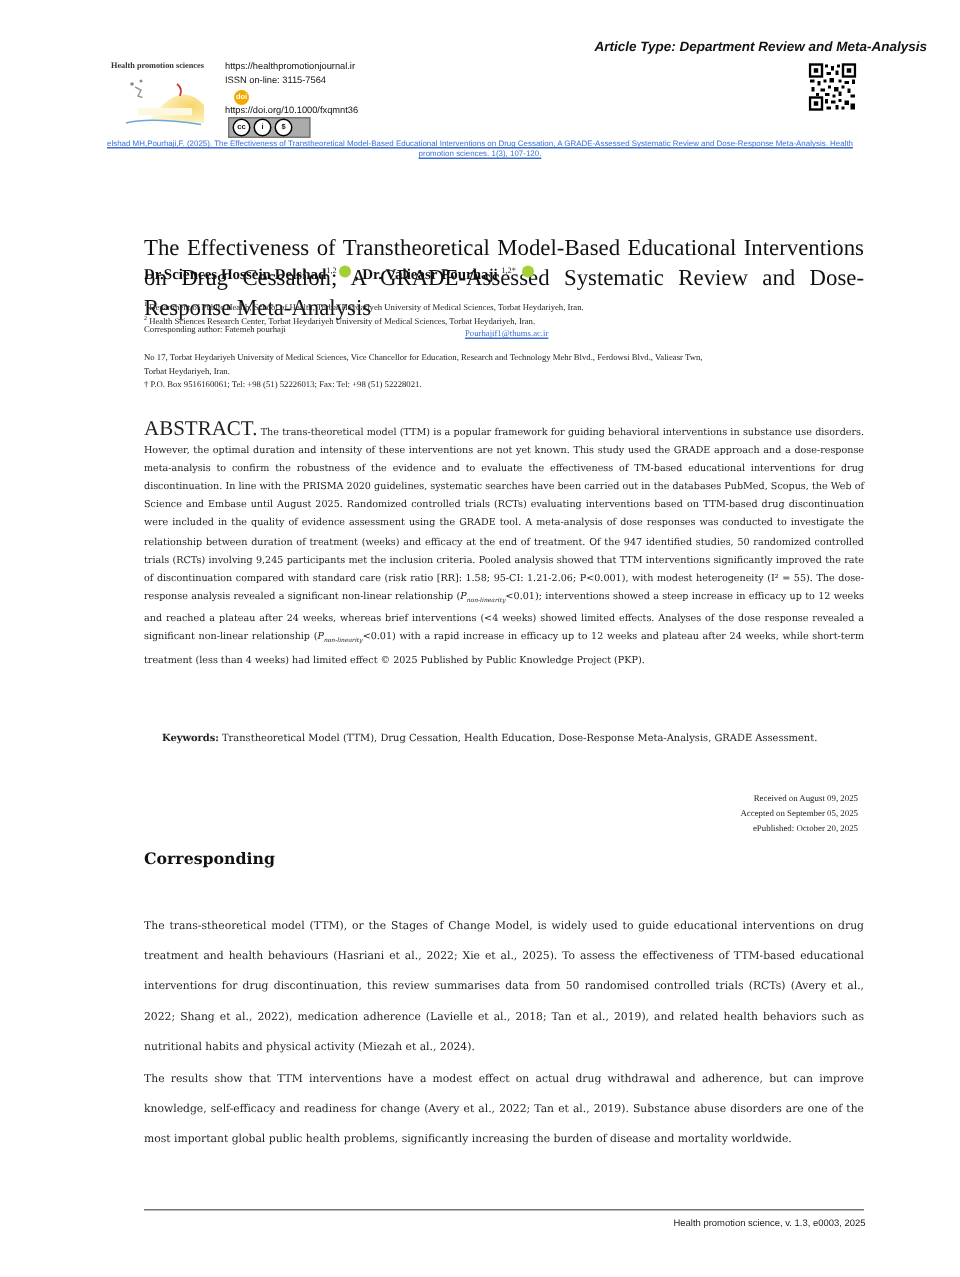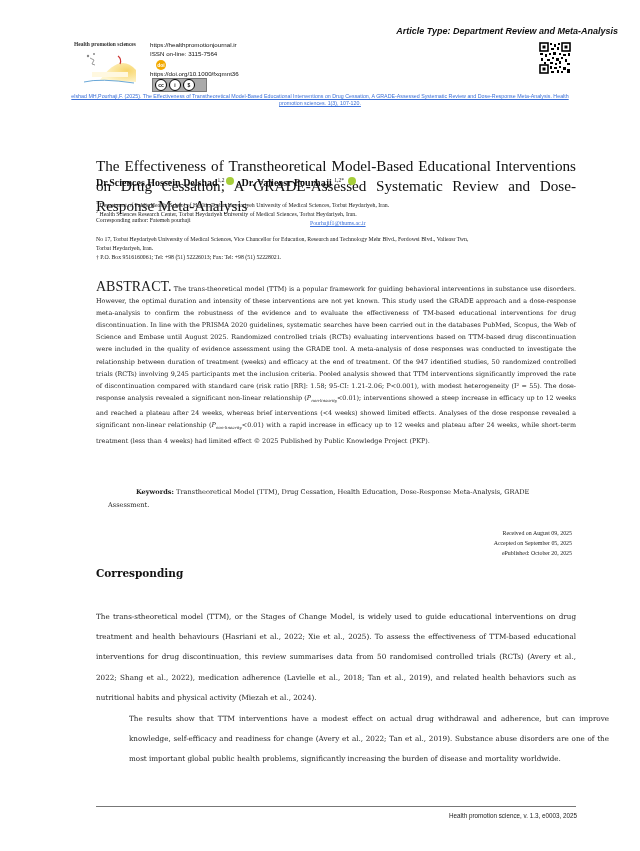--- a/index.html
+++ b/index.html
@@ -24,28 +24,28 @@
   .orcid { display: inline-block; width: 8px; height: 8px; border-radius: 50%; background: #a6ce39; vertical-align: 1px; margin: 0 2px; }
   .affil { left: 96px; font-family: "Liberation Serif", serif; font-size: 5.8px; color: #222; white-space: nowrap; line-height: 9px; }
   .affil sup { font-size: 4px; }
   .email { color: #3a6fd8; text-decoration: underline; position: absolute; left: 310px; top: 220px; font-family: "Liberation Serif", serif; font-size: 5.8px; }
 
   .abstract { left: 96px; top: 281px; width: 480px; font-family: "DejaVu Serif", serif; font-size: 6.4px; line-height: 12.1px; text-align: justify; color: #222; }
   .abstract .lead { font-size: 14px; font-family: Liberation Serif, serif; }
   .abstract sub { font-size: 4px; font-style: italic; }
 
   .keywords { left: 108px; top: 486px; width: 462px; font-family: "DejaVu Serif", serif; font-size: 6.6px; line-height: 12.5px; color: #222; }
-  .keywords b { font-weight: bold; margin-left: 28px; }
+  .keywords b { font-weight: bold; }
 
   .dates { right: 68px; top: 528px; text-align: right; font-family: "Liberation Serif", serif; font-size: 5.9px; line-height: 10px; color: #222; }
 
   .intro-h { left: 96px; top: 567px; font-family: "DejaVu Serif", serif; font-weight: bold; font-size: 10.5px; color: #111; }
   .body-text { left: 96px; width: 480px; font-family: "DejaVu Serif", serif; font-size: 7.2px; line-height: 20.2px; text-align: justify; color: #222; }
   .p1 { top: 607px; }
-  .p2 { top: 709px; margin-left: 33px; }
+  .p2 { top: 709px; }
 
   .footer-line { left: 96px; top: 806px; width: 480px; height: 1px; background: #777; }
   .footer { right: 63px; top: 812px; font-family: "Liberation Sans", sans-serif; font-size: 6.3px; color: #222; }
 </style>
 </head>
 <body>
 
 <div class="abs article-type">Article Type: Department Review and Meta-Analysis</div>
 
 <svg class="abs qr" viewBox="0 0 32 32">

